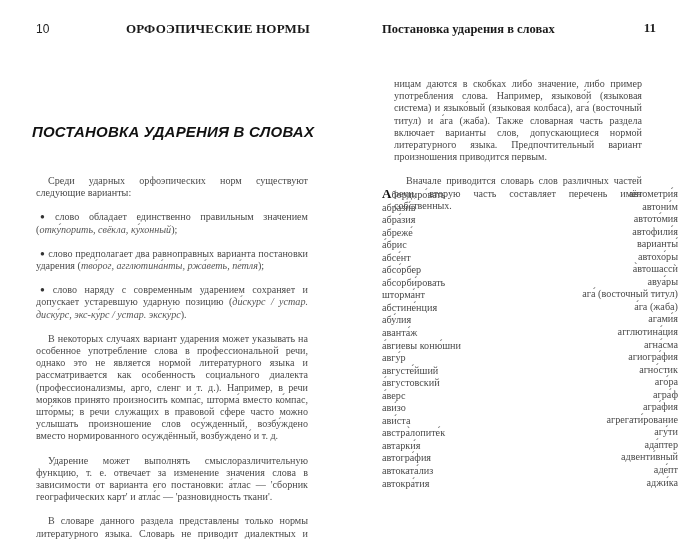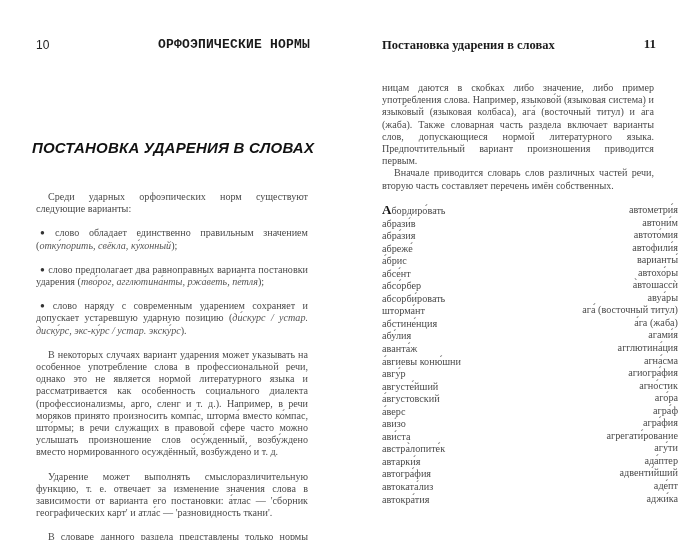--- a/index.html
+++ b/index.html
@@ -2,50 +2,50 @@
 <html><head>
   <meta charset="utf-8">
   <style>
     html, body { margin: 0; padding: 0; }
     body {
       width: 692px; height: 540px; overflow: hidden;
       background: #ffffff; color: #3a3a3a;
       position: relative;
       font-family: "Liberation Serif", "DejaVu Serif", serif;
     }
-    .page { position: absolute; top: 16px; height: 427px; }
+    .page { position: absolute; top: 0; height: 427px; }
     .page-left { left: 0; width: 346px; }
     .page-right { left: 346px; width: 346px; }
 
     .pnum { position: absolute; top: 22px; font-family: "Liberation Sans", sans-serif; font-size: 12px; color: #222; }
     .pnum-left { left: 36px; }
     .pnum-right { right: 36px; top: 20px; font-size: 13px; font-weight: bold; font-family: "Liberation Serif", serif; text-align: center; }
 
-    .running-left { position: absolute; top: 21px; right: 36px; font-family: Liberation Mono, monospace; font-weight: bold; font-size: 13px; color: #1a1a1a; letter-spacing: 0.2px; }
+    .running-left { position: absolute; top: 21px; right: 36px; font-family: Liberation Serif, serif; font-weight: bold; font-size: 13px; color: #1a1a1a; letter-spacing: 0.2px; }
     .running-right { position: absolute; top: 22px; left: 36px; font-family: "Liberation Serif", serif; font-weight: bold; font-size: 12.5px; color: #1a1a1a; }
 
     .section-title {
       position: absolute; top: 123px; left: 0; width: 346px; text-align: center;
       font-family: "Liberation Sans", sans-serif; font-weight: bold; font-style: italic;
       font-size: 15px; color: #111; letter-spacing: 0.2px;
     }
 
     .body-left {
       position: absolute; top: 163px; left: 36px; width: 272px;
       font-size: 10.1px; line-height: 12.2px; text-align: justify; color: #4a4a4a;
     }
     .body-left p { margin: 12px 0 2px 0; text-indent: 12px; }
     .body-left p.bullet { text-indent: 4px; }
     .body-left .b { font-size: 8px; vertical-align: 1px; margin-right: 3px; color: #333; }
 
     .body-right {
       position: absolute; top: 66px; left: 36px; width: 272px;
       font-size: 10.1px; line-height: 12.2px; text-align: justify; color: #4a4a4a;
     }
-    .body-right p { margin: 0; text-indent: 12px; }
+    .body-right p { margin: 12px; text-indent: 12px; }
     .body-right p.cont { text-indent: 0; }
 
     i { font-style: italic; color: #555; }
 
     .dict { position: absolute; top: 188px; left: 36px; width: 290px; font-size: 10.2px; line-height: 12.55px; color: #4a4a4a; }
     .dict-col { position: absolute; top: 0; }
     .dict-col.c1 { left: 0; width: 140px; }
     .dict-col.c2 { left: 146px; width: 150px; text-align: right; }
     .dict-item { white-space: nowrap; display: block; }
     .dropcap { font-weight: bold; font-size: 13px; color: #111; }
@@ -117,18 +117,18 @@
         <span class="dict-item">агглютина́ция</span>
         <span class="dict-item">агна́сма</span>
         <span class="dict-item">агиогра́фия</span>
         <span class="dict-item">агно́стик</span>
         <span class="dict-item">аго́ра</span>
         <span class="dict-item">агра́ф</span>
         <span class="dict-item">агра́фия</span>
         <span class="dict-item">агрегати́рование</span>
         <span class="dict-item">агу́ти</span>
         <span class="dict-item">ада́птер</span>
-        <span class="dict-item">адвенти́йший</span>
+        <span class="dict-item">адвенти́вный</span>
         <span class="dict-item">аде́пт</span>
         <span class="dict-item">аджи́ка</span>
       </div>
   </div>
 </div>
 
 </body></html>

